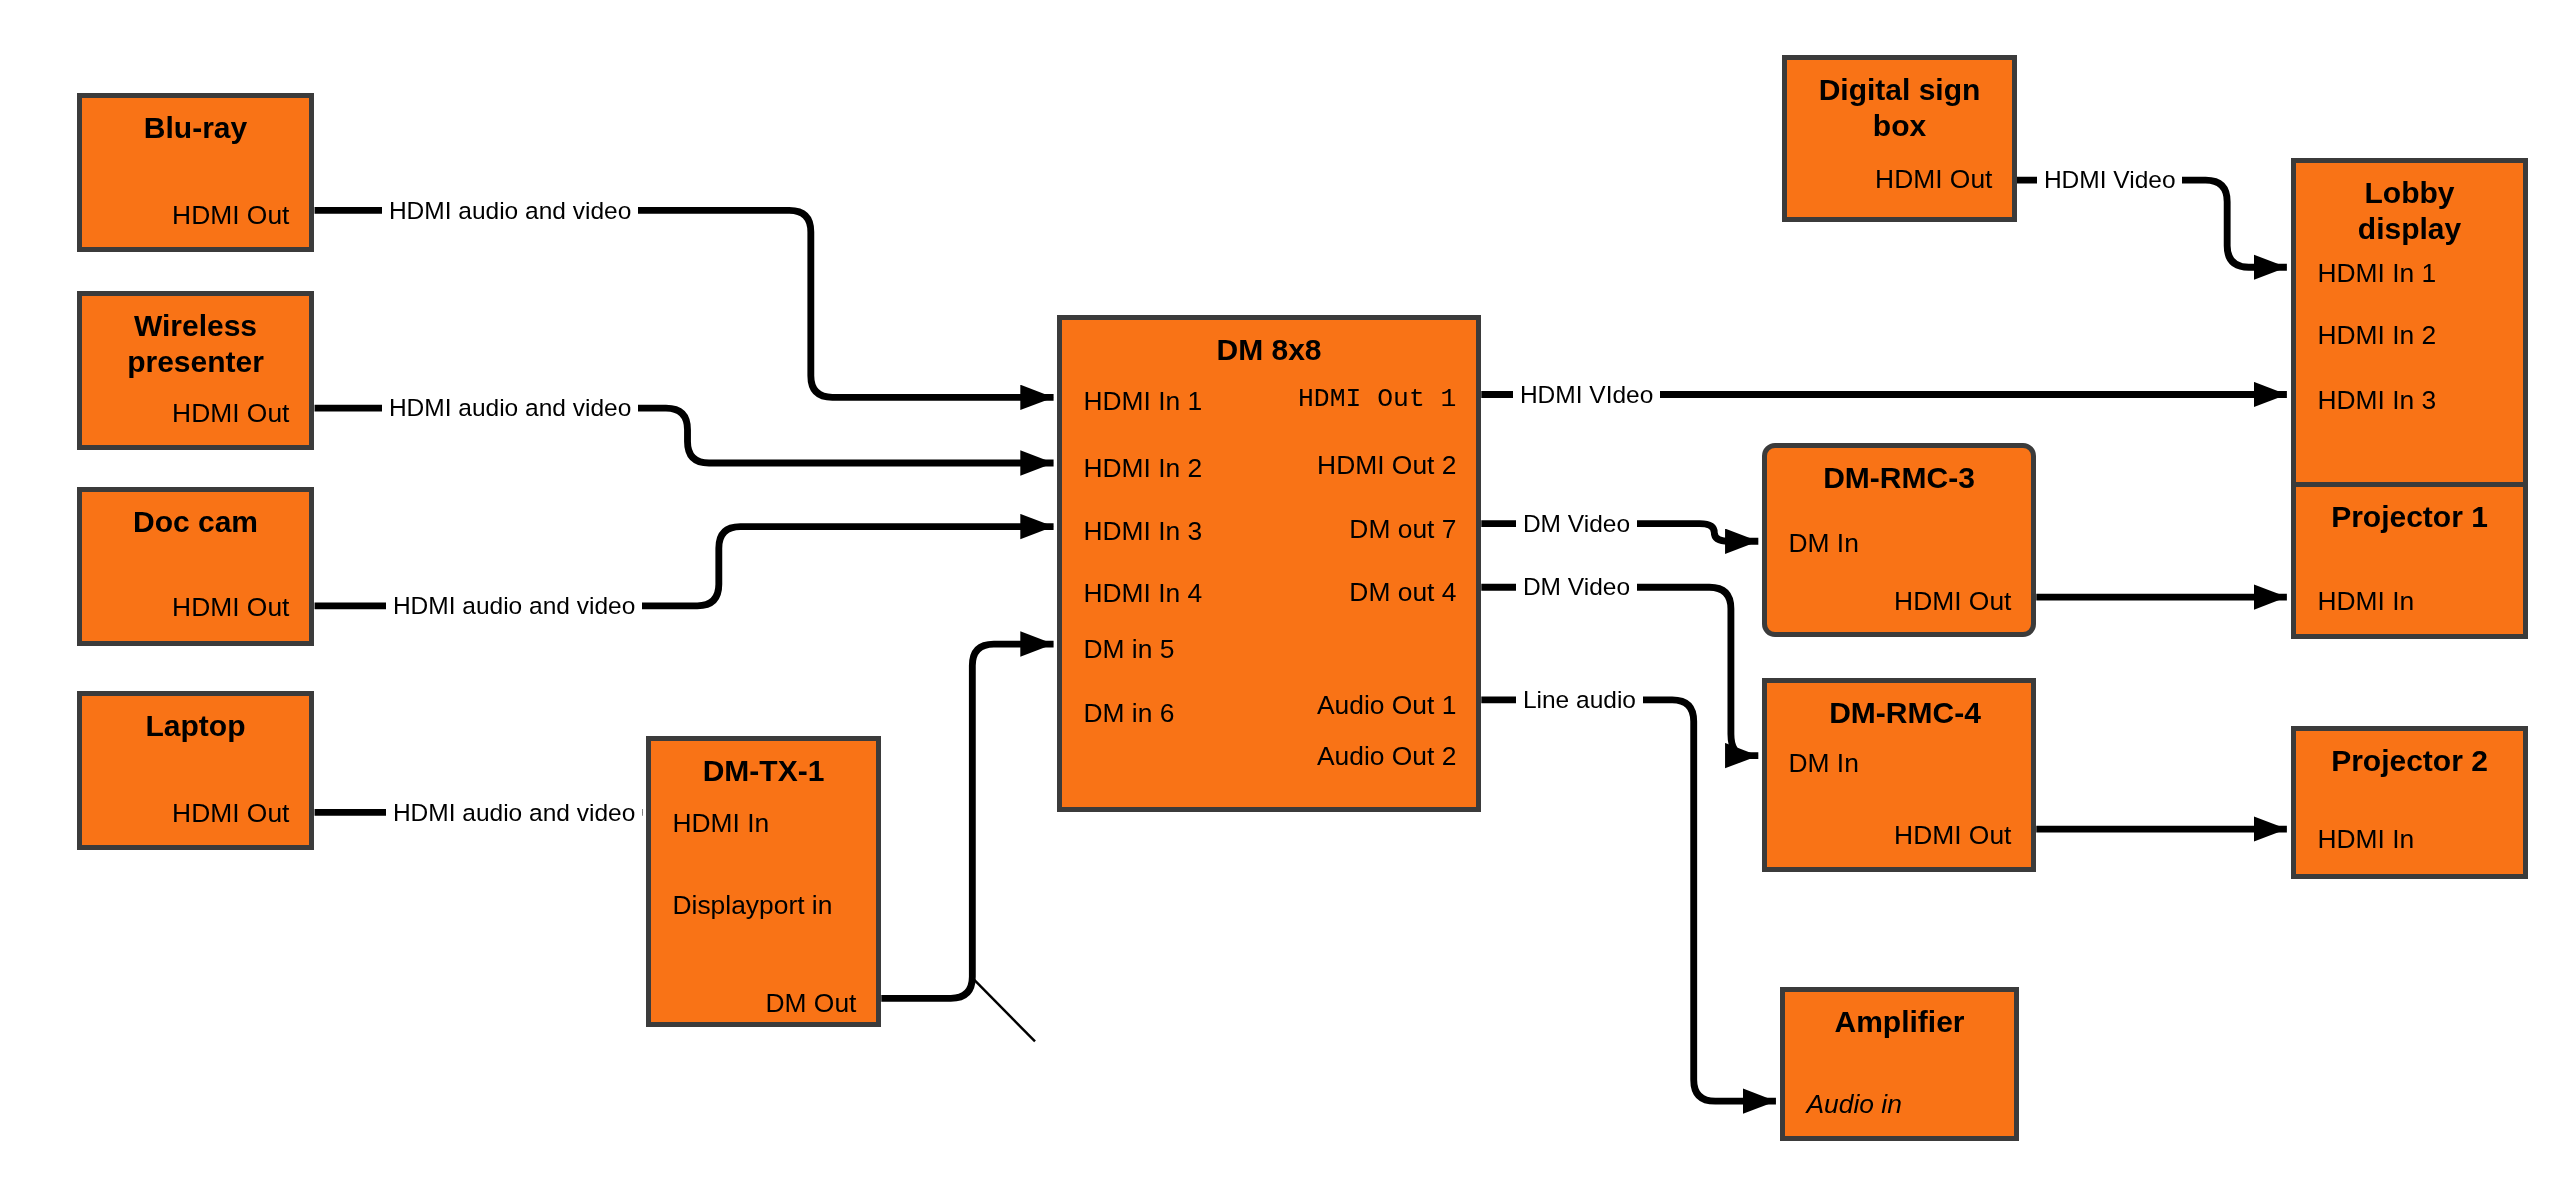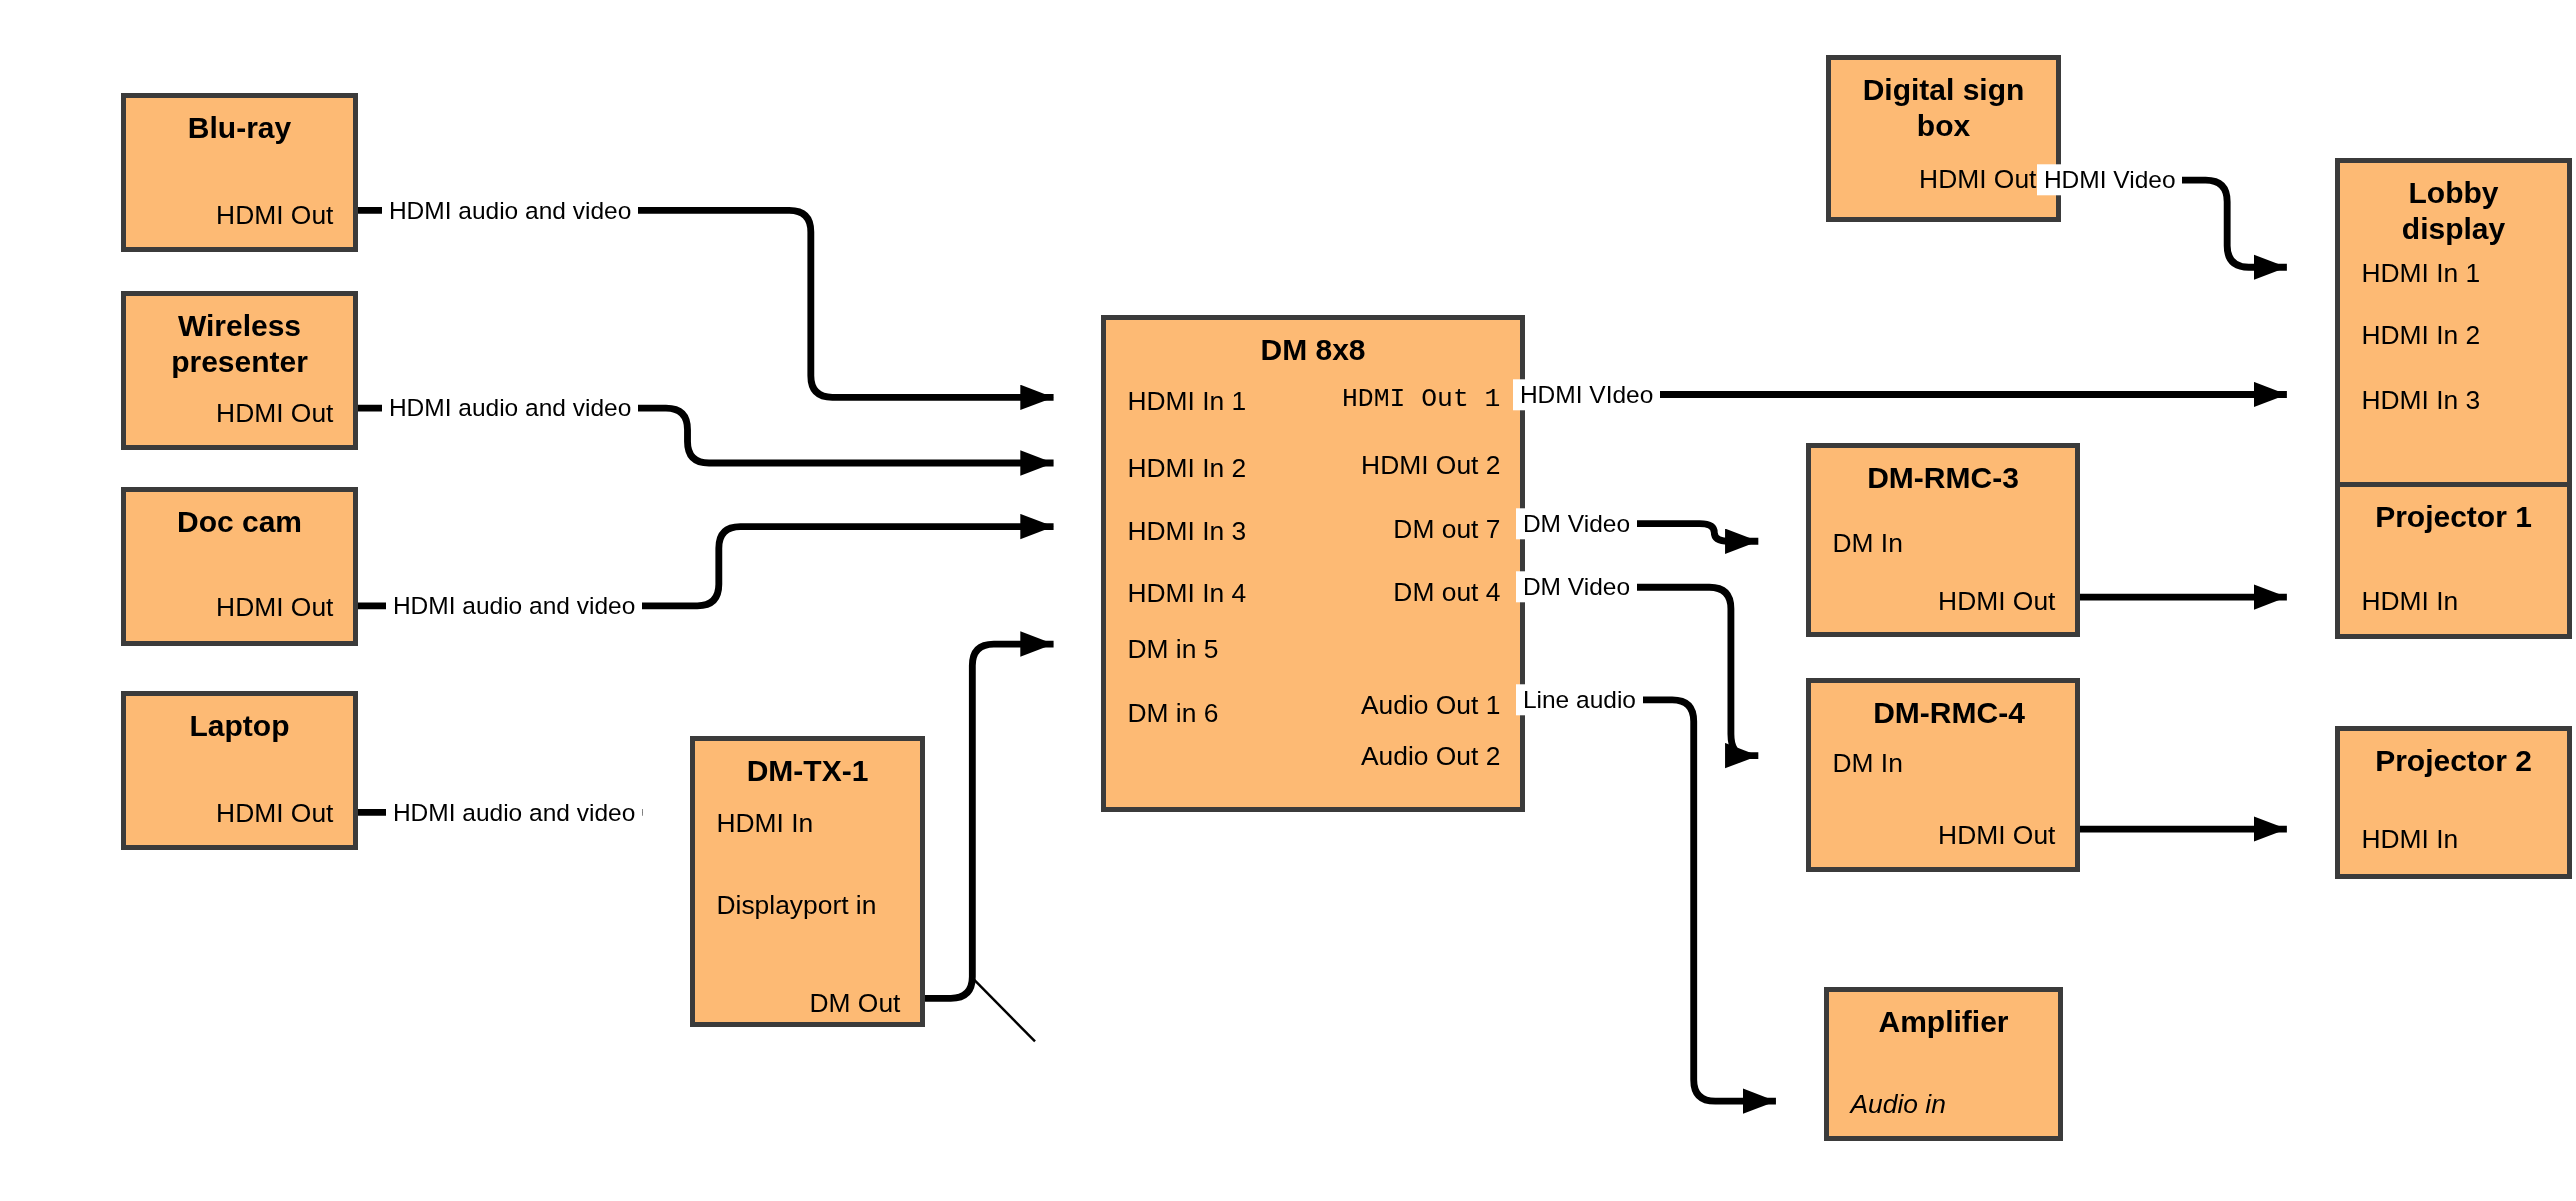--- a/index.html
+++ b/index.html
@@ -1,19 +1,19 @@
 <!DOCTYPE html>
 <html><head>
 <meta charset="utf-8">
 <style>
   html,body{margin:0;padding:0;background:#ffffff;}
   #canvas{position:relative;width:2576px;height:1201px;background:#ffffff;
           font-family:"Liberation Sans", sans-serif;color:#000;overflow:hidden;}
   svg.wires{position:absolute;left:0;top:0;width:2576px;height:1201px;}
-  .node{position:absolute;box-sizing:border-box;border:5.9px solid #3b3b3b;background:#fdba74;margin-left:44px;}
+  .node{position:absolute;box-sizing:border-box;border:5.9px solid #3b3b3b;background:#f97316;}
   .node .title{margin-top:11.7px;text-align:center;font-weight:bold;font-size:30px;line-height:36px;}
   .title.narrow{max-width:166px;margin-left:auto;margin-right:auto;}
   .title.narrow-wide{max-width:206px;margin-left:auto;margin-right:auto;}
   .port{position:absolute;font-size:26.4px;white-space:nowrap;transform:translateY(-50%);}
   .port.left{left:21.5px;}
   .port.right{right:19.6px;}
   .wire-label{position:absolute;font-size:24.5px;white-space:nowrap;transform:translateY(-50%);
               background:#ffffff;padding:2px 6.9px;line-height:27.4px;}
   .callout{position:absolute;box-sizing:border-box;border:2px dashed #444;background:#ffffff;
            font-size:23.5px;line-height:29px;text-align:center;display:flex;align-items:center;justify-content:center;}
@@ -95,21 +95,21 @@
     <div class="port right" style="top:119px;">HDMI Out</div>
   </div>
 
   <div class="node" style="left:2291px;top:158px;width:237px;height:334px;">
     <div class="title narrow">Lobby display</div>
     <div class="port left" style="top:110px;">HDMI In 1</div>
     <div class="port left" style="top:172px;">HDMI In 2</div>
     <div class="port left" style="top:237px;">HDMI In 3</div>
   </div>
 
-  <div class="node" style="left:1762px;top:443px;width:274px;height:194px;">
+  <div class="node" style="left:1762px;top:443px;width:274px;height:194px;border-radius:13px;">
     <div class="title">DM-RMC-3</div>
     <div class="port left" style="top:95px;">DM In</div>
     <div class="port right" style="top:153px;">HDMI Out</div>
   </div>
 
   <div class="node" style="left:2291px;top:482px;width:237px;height:157px;">
     <div class="title">Projector 1</div>
     <div class="port left" style="top:114px;">HDMI In</div>
   </div>
 

